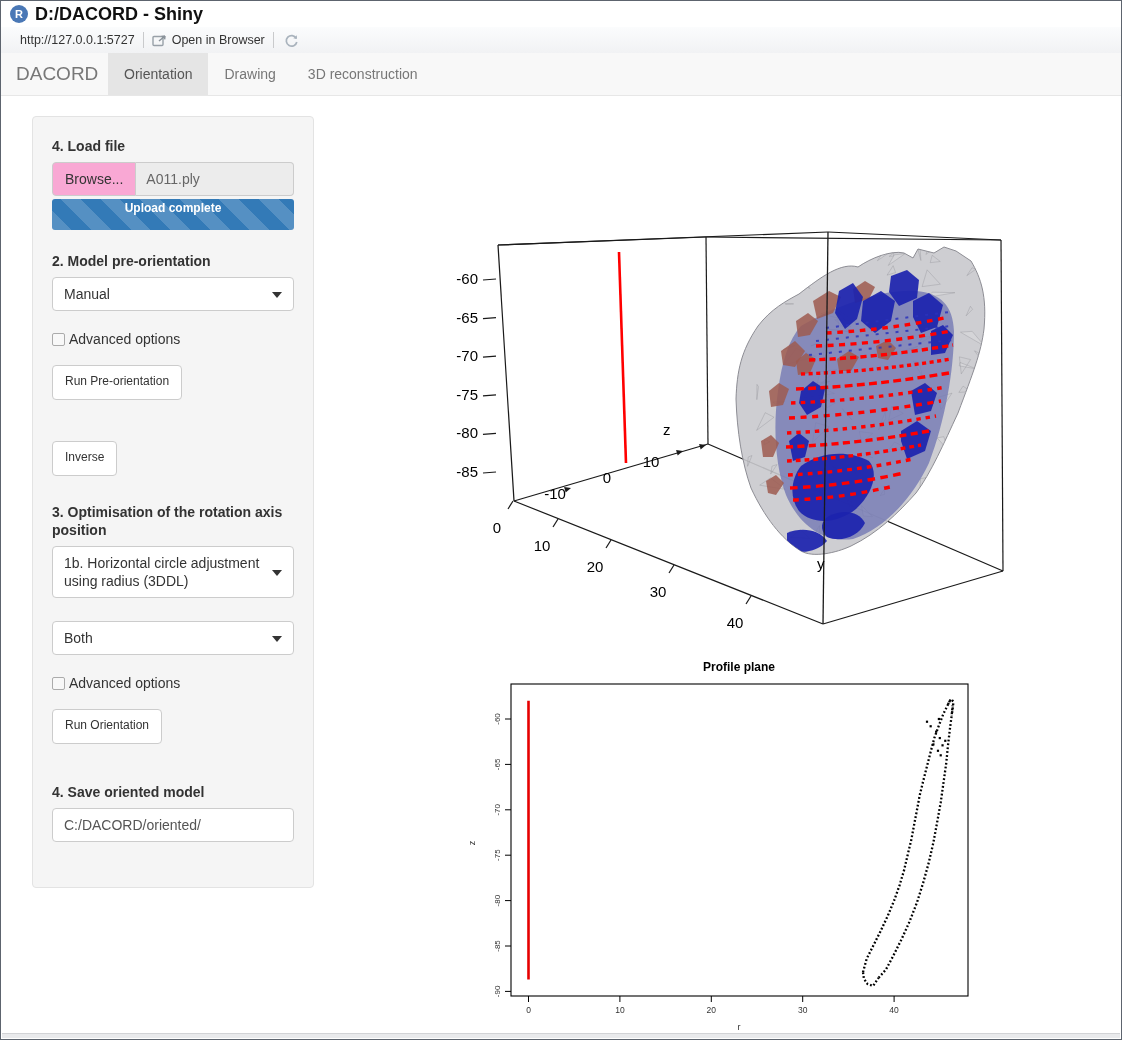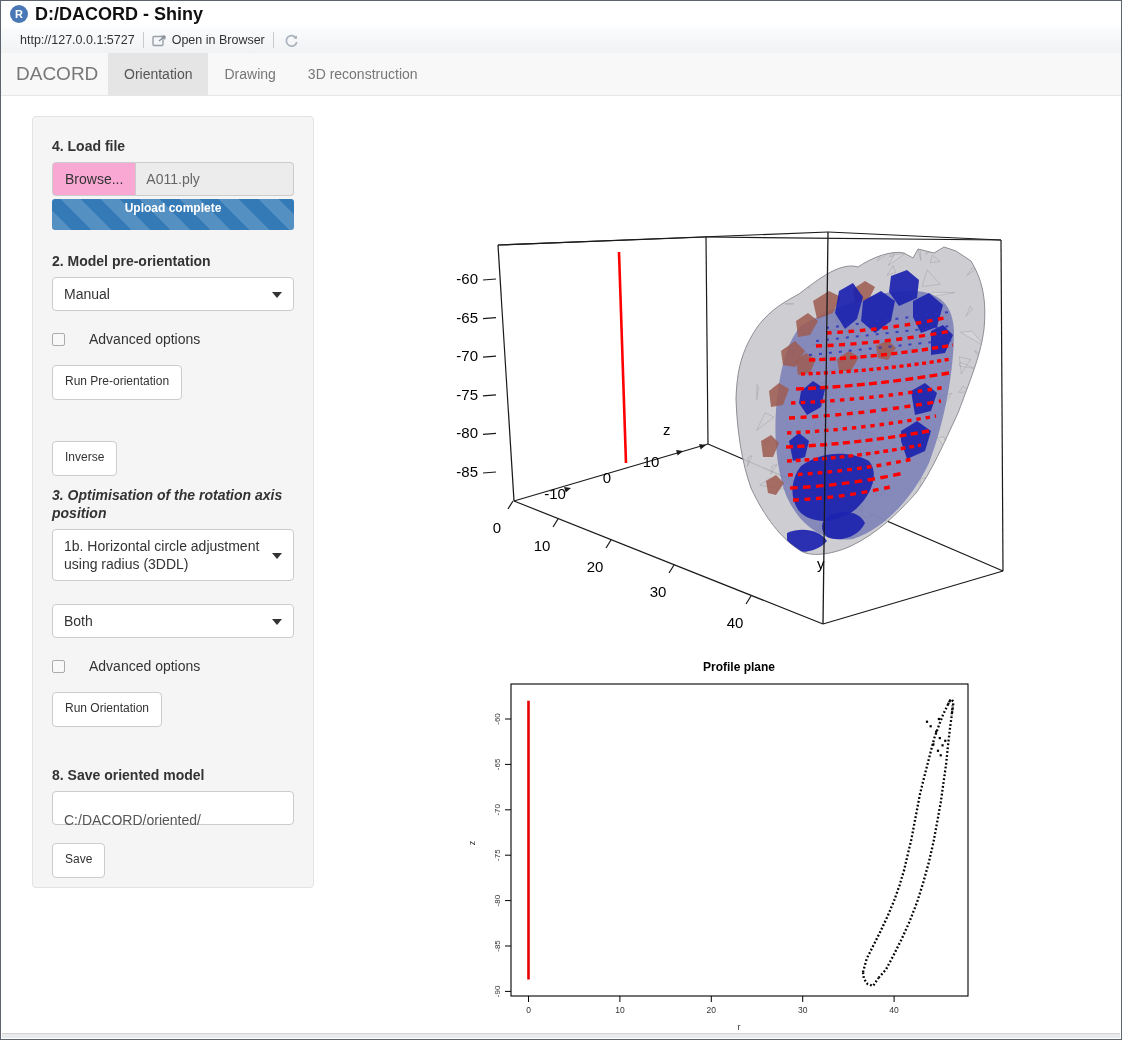--- a/index.html
+++ b/index.html
@@ -35,29 +35,29 @@
           font-size:14px;color:#333;line-height:32px;}
   .fname{flex:1;border:1px solid #ccc;border-left:none;border-radius:0 4px 4px 0;background:#ececec;
          font-size:14px;color:#666;line-height:32px;padding:0 10px;overflow:hidden;}
   .progress{margin-top:3px;height:31px;border-radius:3px;color:#fff;font-size:12px;font-weight:700;text-align:center;
             line-height:19px;background-color:#337ab7;
             background-image:repeating-linear-gradient(45deg,rgba(255,255,255,.17) 0 14px,rgba(255,255,255,0) 14px 28px);}
   .select{position:relative;width:100%;box-sizing:border-box;background:#fff;border:1px solid #ccc;border-radius:4px;
           font-size:14px;color:#333;padding:7px 26px 7px 11px;line-height:18px;}
   .caret{position:absolute;right:11px;top:50%;margin-top:-2px;width:0;height:0;
          border-left:5px solid transparent;border-right:5px solid transparent;border-top:6px solid #333;}
-  .cbrow{display:flex;align-items:center;gap:24px;font-size:14px;color:#333;text-align:right;}
+  .cbrow{display:flex;align-items:center;gap:4px;font-size:14px;color:#333;text-align:right;}
   .cbox{width:13px;height:13px;background:#f8f8f8;border:1px solid #ababab;border-radius:2px;box-sizing:border-box;}
   .btn{display:inline-block;background:#fff;border:1px solid #ccc;border-radius:4px;font-size:12px;color:#333;
        padding:0 12px;height:33px;line-height:31px;}
   .tinput{width:100%;box-sizing:border-box;height:34px;background:#fff;border:1px solid #ccc;border-radius:4px;
-          font-size:14px;color:#555;padding:12px 11px;line-height:32px;}
+          font-size:14px;color:#555;padding:0 11px;line-height:32px;}
 
   .m22{margin-top:22px;} .m20{margin-top:20px;} .m41{margin-top:41px;}
-  .m27{margin-top:10px;font-style:italic;} .m23{margin-top:23px;} .m39{margin-top:39px;} .m18{margin-top:18px;}
+  .m27{margin-top:27px;} .m23{margin-top:23px;} .m39{margin-top:39px;} .m18{margin-top:18px;}
 
   svg text{font-family:"Liberation Sans",sans-serif;}
   .bottomstrip{position:absolute;left:1px;right:1px;bottom:1px;height:4px;background:#e9eaec;border-top:1px solid #d2d3d6;}
 </style>
 </head>
 <body>
 
 <div class="window">
 
   <div class="titlebar">
@@ -119,23 +119,22 @@
     <div class="select m23">
       <span>Both</span>
       <span class="caret"></span>
     </div>
     <div class="cbrow m20">
       <span class="cbox"></span>
       <span>Advanced options</span>
     </div>
     <div class="m18"><span class="btn">Run Orientation</span></div>
 
-    <div class="shead m39">8. Save oriented model</div>
+    <div class="shead m39">4. Save oriented model</div>
     <div class="tinput">C:/DACORD/oriented/</div>
-    <div class="m18"><span class="btn">Save</span></div>
   </div>
 
   <svg id="plot3d" style="position:absolute;left:430px;top:226px;" width="585" height="424" viewBox="430 226 585 424">
     <g id="g3dback">
         <line x1="497" y1="244" x2="705" y2="236" stroke="#1a1a1a" stroke-width="1.2"></line>
         <line x1="705" y1="236" x2="1000" y2="239" stroke="#1a1a1a" stroke-width="1.2"></line>
         <line x1="705" y1="236" x2="707" y2="443" stroke="#1a1a1a" stroke-width="1.2"></line>
         <line x1="707" y1="443" x2="1002" y2="570" stroke="#1a1a1a" stroke-width="1.2"></line>
         <line x1="513" y1="500" x2="707" y2="443" stroke="#1a1a1a" stroke-width="1.3"></line>
         <path d="M570,487 L564.6722242717494,491.54035304678655

